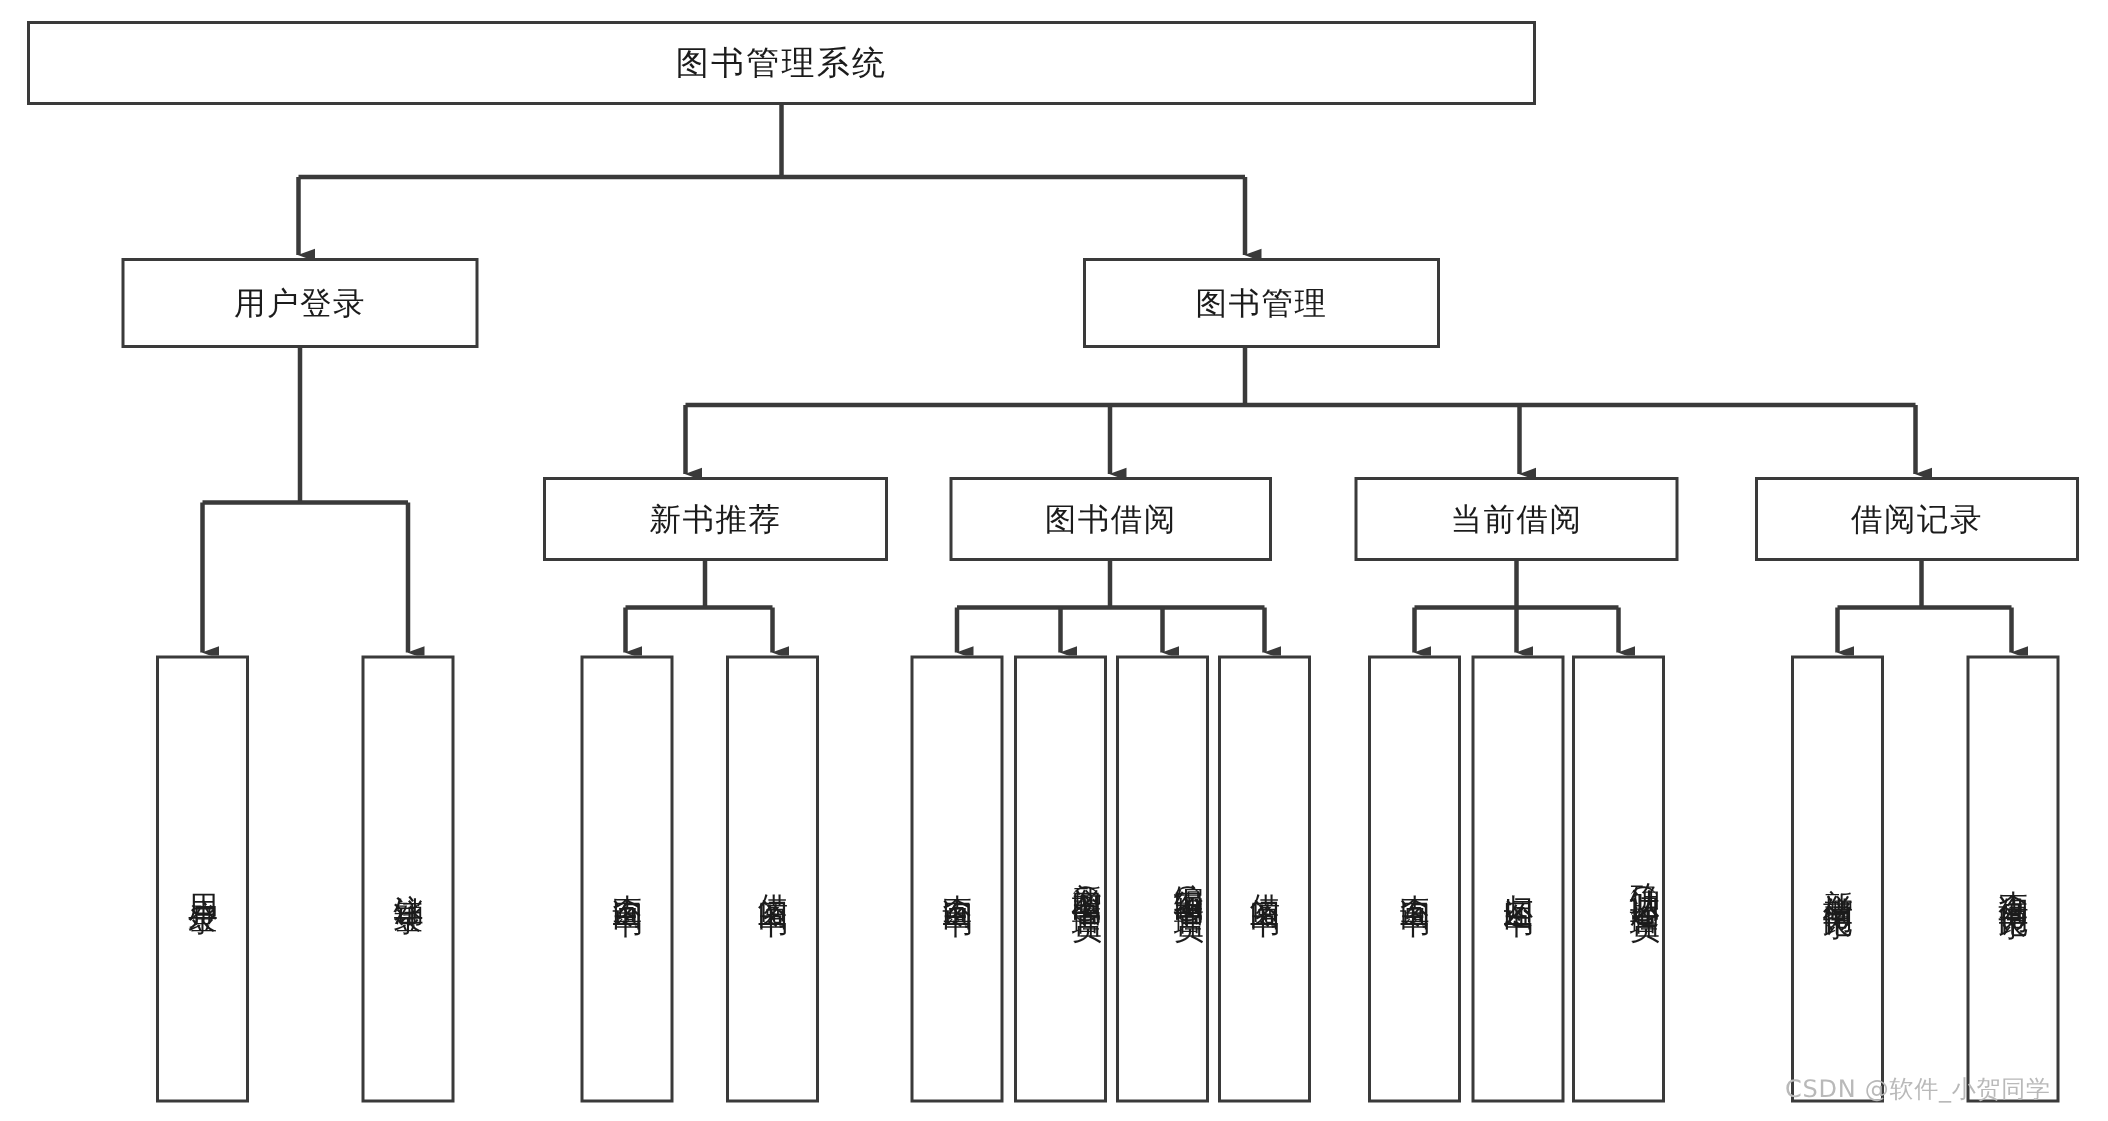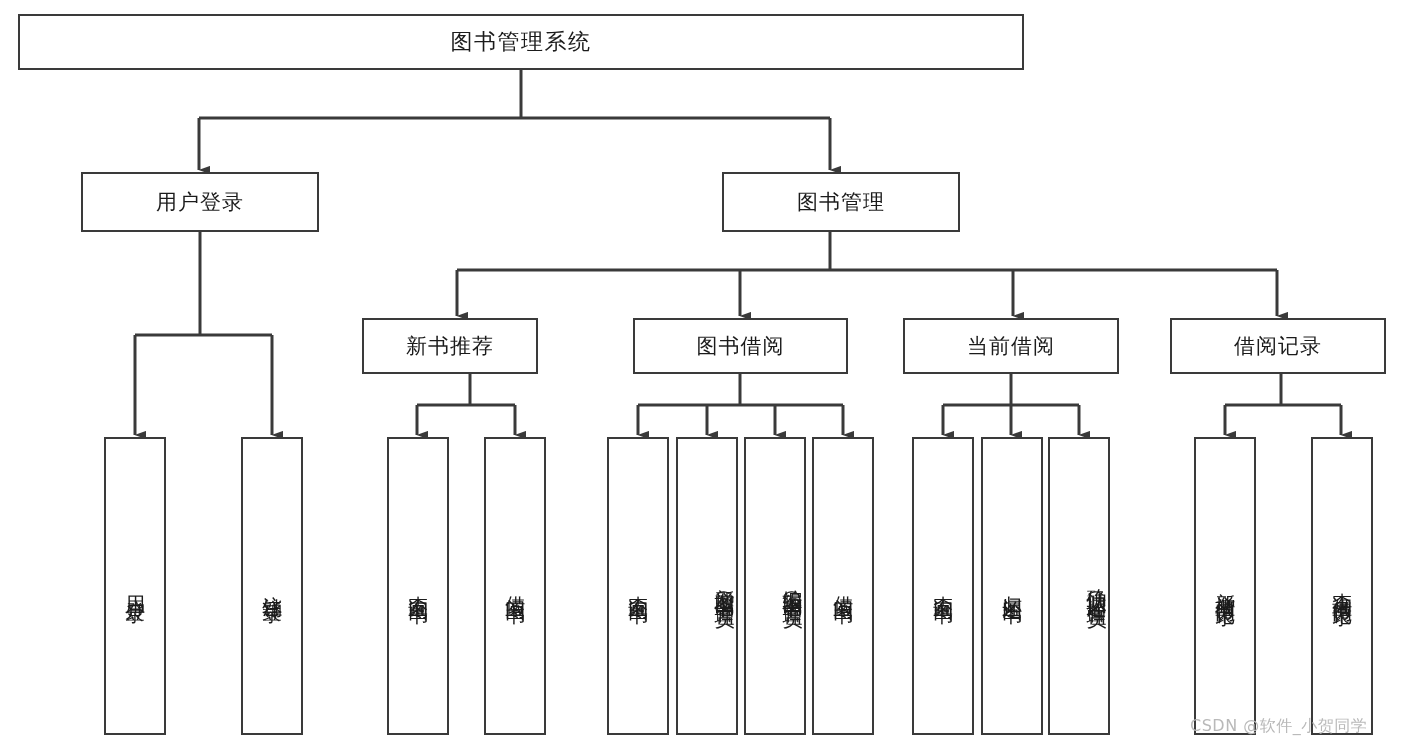--- a/index.html
+++ b/index.html
@@ -117,21 +117,21 @@
       <path d="M1225,405 L1225,435" marker-end="url(#arrowhead)"></path>
       <path d="M1341,405 L1341,435" marker-end="url(#arrowhead)"></path>
     </g>
   </svg>
 
   <div class="node node-h node-root" style="left:18px; top:14px; width:1006px; height:56px;">图书管理系统</div>
 
   <div class="node node-h" style="left:81px; top:172px; width:238px; height:60px;">用户登录</div>
   <div class="node node-h" style="left:711px; top:172px; width:238px; height:60px;margin-left:11px;">图书管理</div>
 
-  <div class="node node-h" style="left:362px; top:318px; width:176px; height:56px;">新书推荐</div>
+  <div class="node node-h" style="left:362px; top:318px; width:230px; height:56px;">新书推荐</div>
   <div class="node node-h" style="left:633px; top:318px; width:215px; height:56px;">图书借阅</div>
   <div class="node node-h" style="left:903px; top:318px; width:216px; height:56px;">当前借阅</div>
   <div class="node node-h" style="left:1170px; top:318px; width:216px; height:56px;text-align:center;">借阅记录</div>
 
   <div class="node node-v vcenter" style="left:104px; top:437px; width:62px; height:298px;">用户登录</div>
   <div class="node node-v vcenter" style="left:241px; top:437px; width:62px; height:298px;">注销登录</div>
 
   <div class="node node-v vcenter" style="left:387px; top:437px; width:62px; height:298px;">查询图书</div>
   <div class="node node-v vcenter" style="left:484px; top:437px; width:62px; height:298px;">借阅图书</div>
 

